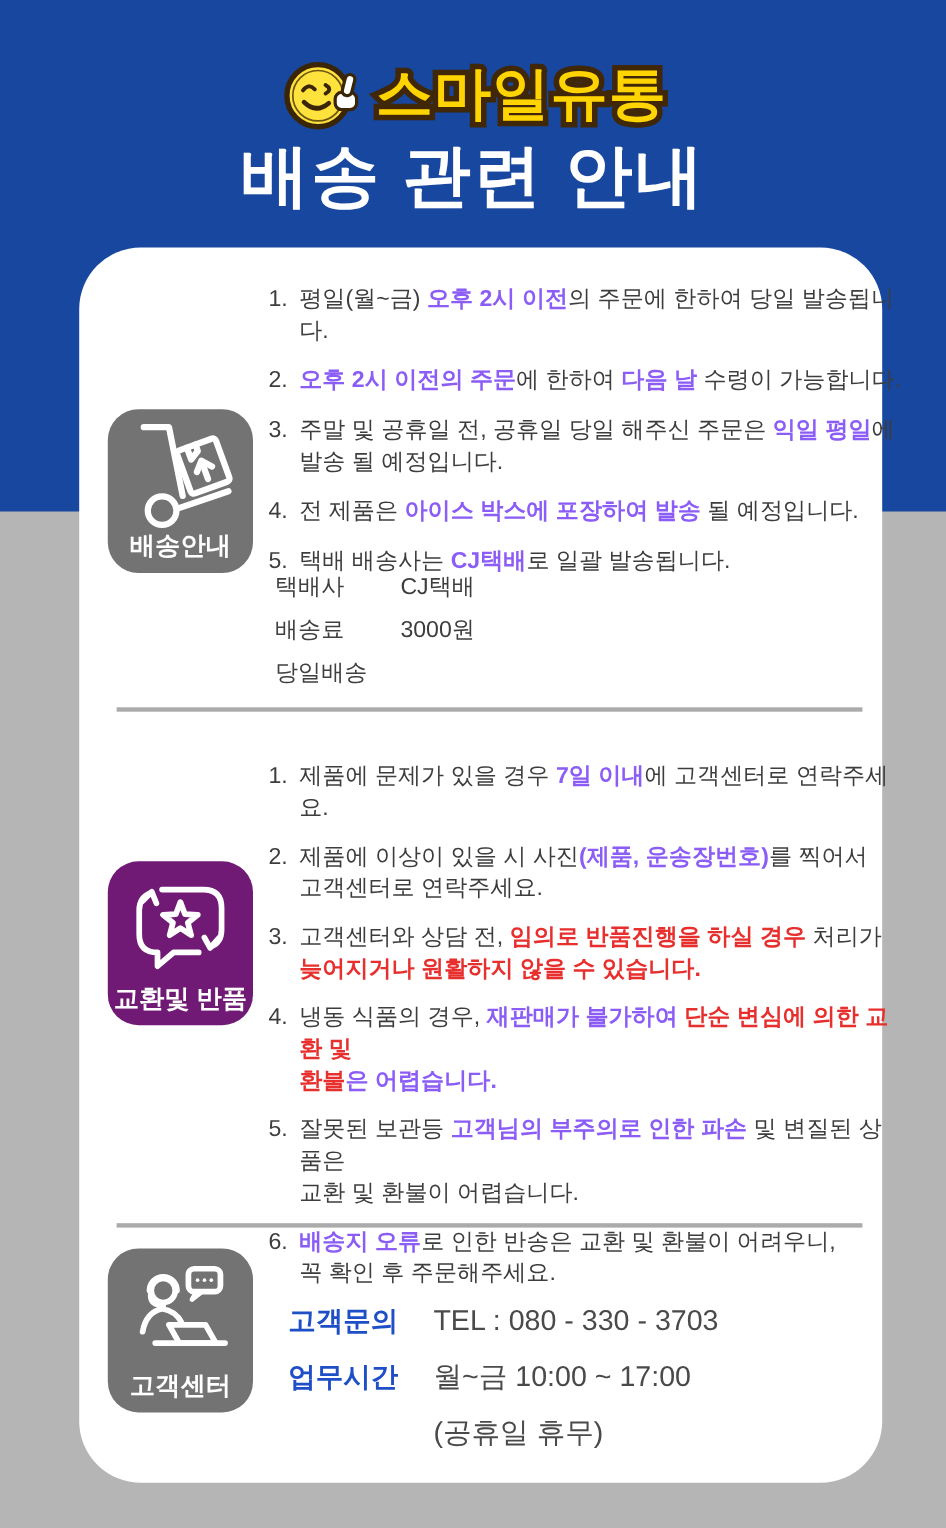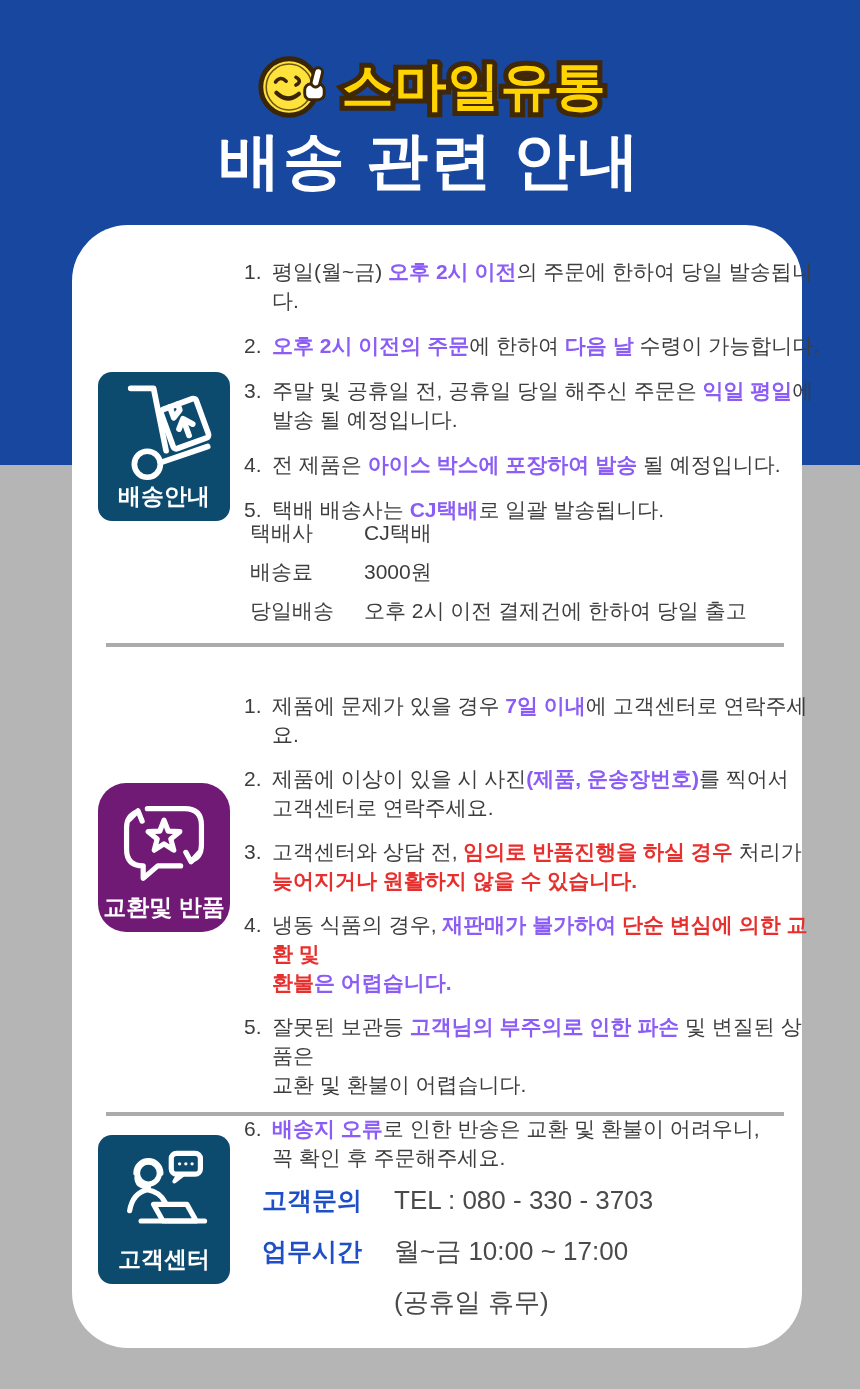--- a/index.html
+++ b/index.html
@@ -28,21 +28,21 @@
           background:#FFFFFF; border-radius:56px; }
 
   .divider { position:absolute; left:34px; width:678px; height:4px;
              background:#ABABAB; }
   .divider.d1 { top:418px; }
   .divider.d2 { top:887px; }
 
   
   .badge { position:absolute; left:26px; width:132px; height:149px;
            border-radius:28px; color:#fff; }
-  .badge.blue { background:#0c4a6e;border-radius:14px; }
+  .badge.blue { background:#737373; }
   .badge.gray { background:#701a75; }
   .badge svg { position:absolute; left:50%; top:8px; transform:translateX(-50%); }
   .badge .badge-label { position:absolute; left:0; bottom:9px; width:100%;
                         text-align:center; font-size:23px; font-weight:700;
                         letter-spacing:0; white-space:nowrap; }
   .badge.b1 { top:147px; }
   .badge.b2 { top:558px; }
   .badge.b3 { top:910px; }
 
   
@@ -141,21 +141,20 @@
       <div class="kv-row">
         <span class="kv-label">택배사</span>
         <span class="kv-value">CJ택배</span>
       </div>
       <div class="kv-row">
         <span class="kv-label">배송료</span>
         <span class="kv-value">3000원</span>
       </div>
       <div class="kv-row">
         <span class="kv-label">당일배송</span>
-        <span class="kv-value">오후 2시 이전 결제건에 한하여 당일 출고</span>
       </div>
     </div>
 
     <div class="divider d1"></div>
 
     <div class="badge gray b2">
       <svg width="106" height="104" viewBox="0 0 100 100" fill="none" stroke="#FFFFFF" stroke-width="5" stroke-linecap="round" stroke-linejoin="round">
         <path d="M34 17 H70 Q86 17 86 33 V52 Q86 64 76 67"></path>
         <polyline points="84,59 76,68 71,59"></polyline>
         <path d="M66 72 H44 L30 84 V72 Q14 72 14 56 V35 Q14 24 24 20"></path>

